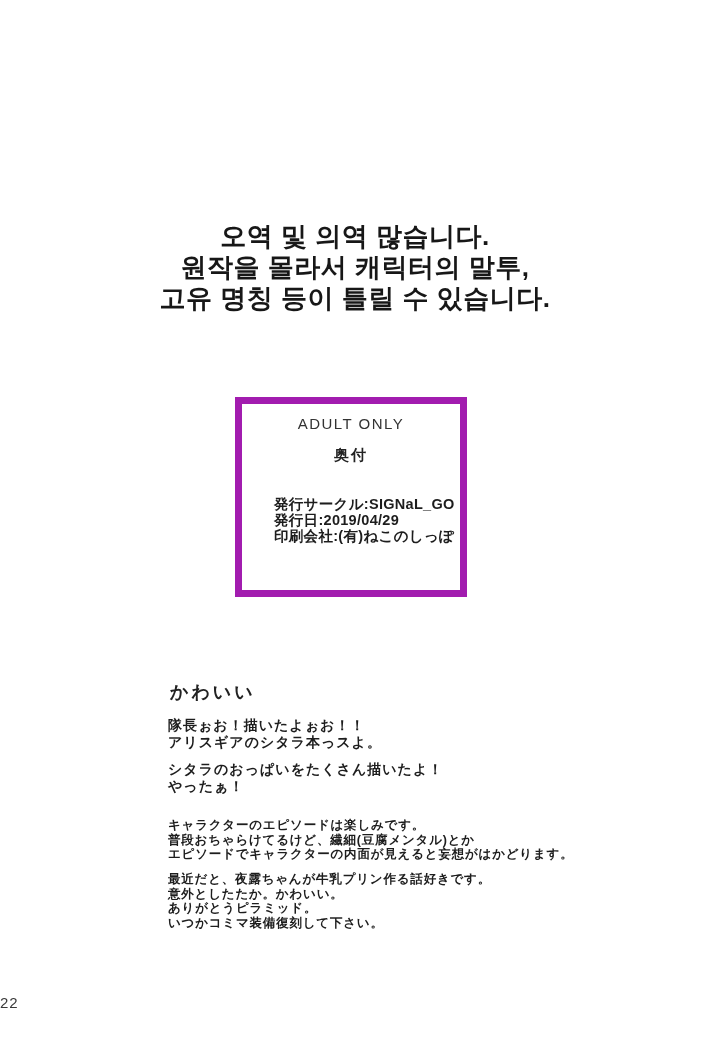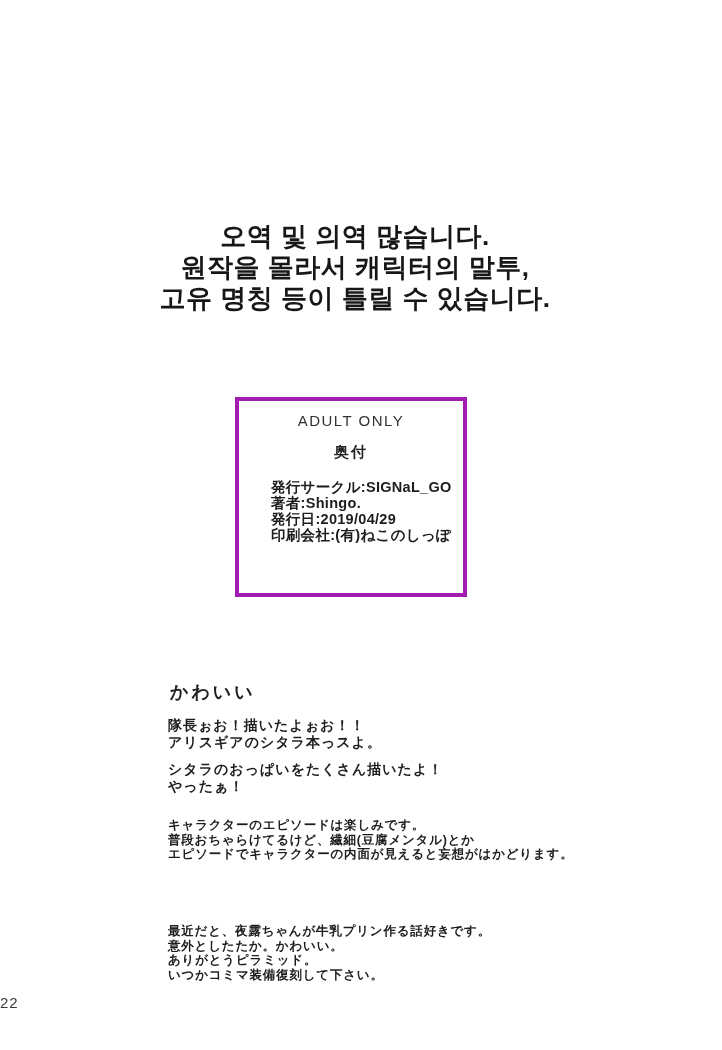--- a/index.html
+++ b/index.html
@@ -41,42 +41,42 @@
     color: #222222;
     letter-spacing: 2px;
   }
   
   .colophon-box {
     position: absolute;
     top: 397px;
     left: 235px;
     width: 232px;
     height: 200px;
-    border: 4px solid #a21caf;
+    border: 7px solid #a21caf;
     background: #ffffff;
     box-sizing: border-box;
   }
   .adult-only {
     margin-top: 11px;
     text-align: center;
     font-size: 15px;
     font-weight: 500;
     letter-spacing: 1.5px;
     color: #333333;
   }
   .okuzuke-heading {
     margin-top: 14px;
     text-align: center;
     font-size: 15px;
     font-weight: 700;
     letter-spacing: 2px;
     color: #222222;
   }
   .colophon-lines {
-    margin-top: 17px;
+    margin-top: 31px;
     margin-left: 32px;
     font-size: 14.5px;
     line-height: 16px;
     font-weight: 700;
     color: #1d1d1d;
     letter-spacing: 0.3px;
   }
   
   .afterword-heading {
     position: absolute;
@@ -99,21 +99,21 @@
     letter-spacing: 1px;
   }
   .block-small {
     font-size: 12.5px;
     line-height: 14.5px;
     letter-spacing: 0.8px;
   }
   .block1 { top: 717px; }
   .block2 { top: 761px; }
   .block3 { top: 818px; }
-  .block4 { top: 924px; }
+  .block4 { top: 872px; }
   
   .page-number {
     position: absolute;
     top: 994px;
     left: 0;
     width: 706px;
     text-align: left;
     font-size: 15px;
     font-weight: 500;
     color: #3a3a3a;
@@ -130,21 +130,20 @@
     <div>원작을 몰라서 캐릭터의 말투,</div>
     <div>고유 명칭 등이 틀릴 수 있습니다.</div>
   </div>
 
 
   <div class="colophon-box">
     <div class="adult-only">ADULT ONLY</div>
     <div class="okuzuke-heading">奥付</div>
     <div class="colophon-lines">
       <div>発行サークル:SIGNaL_GO</div>
-      <div>著者:Shingo.</div>
       <div>発行日:2019/04/29</div>
       <div>印刷会社:(有)ねこのしっぽ</div>
     </div>
   </div>
 
   <div class="afterword-heading">かわいい</div>
 
   <div class="afterword-block block-large block1">
     <div>隊長ぉお！描いたよぉお！！</div>
     <div>アリスギアのシタラ本っスよ。</div>

